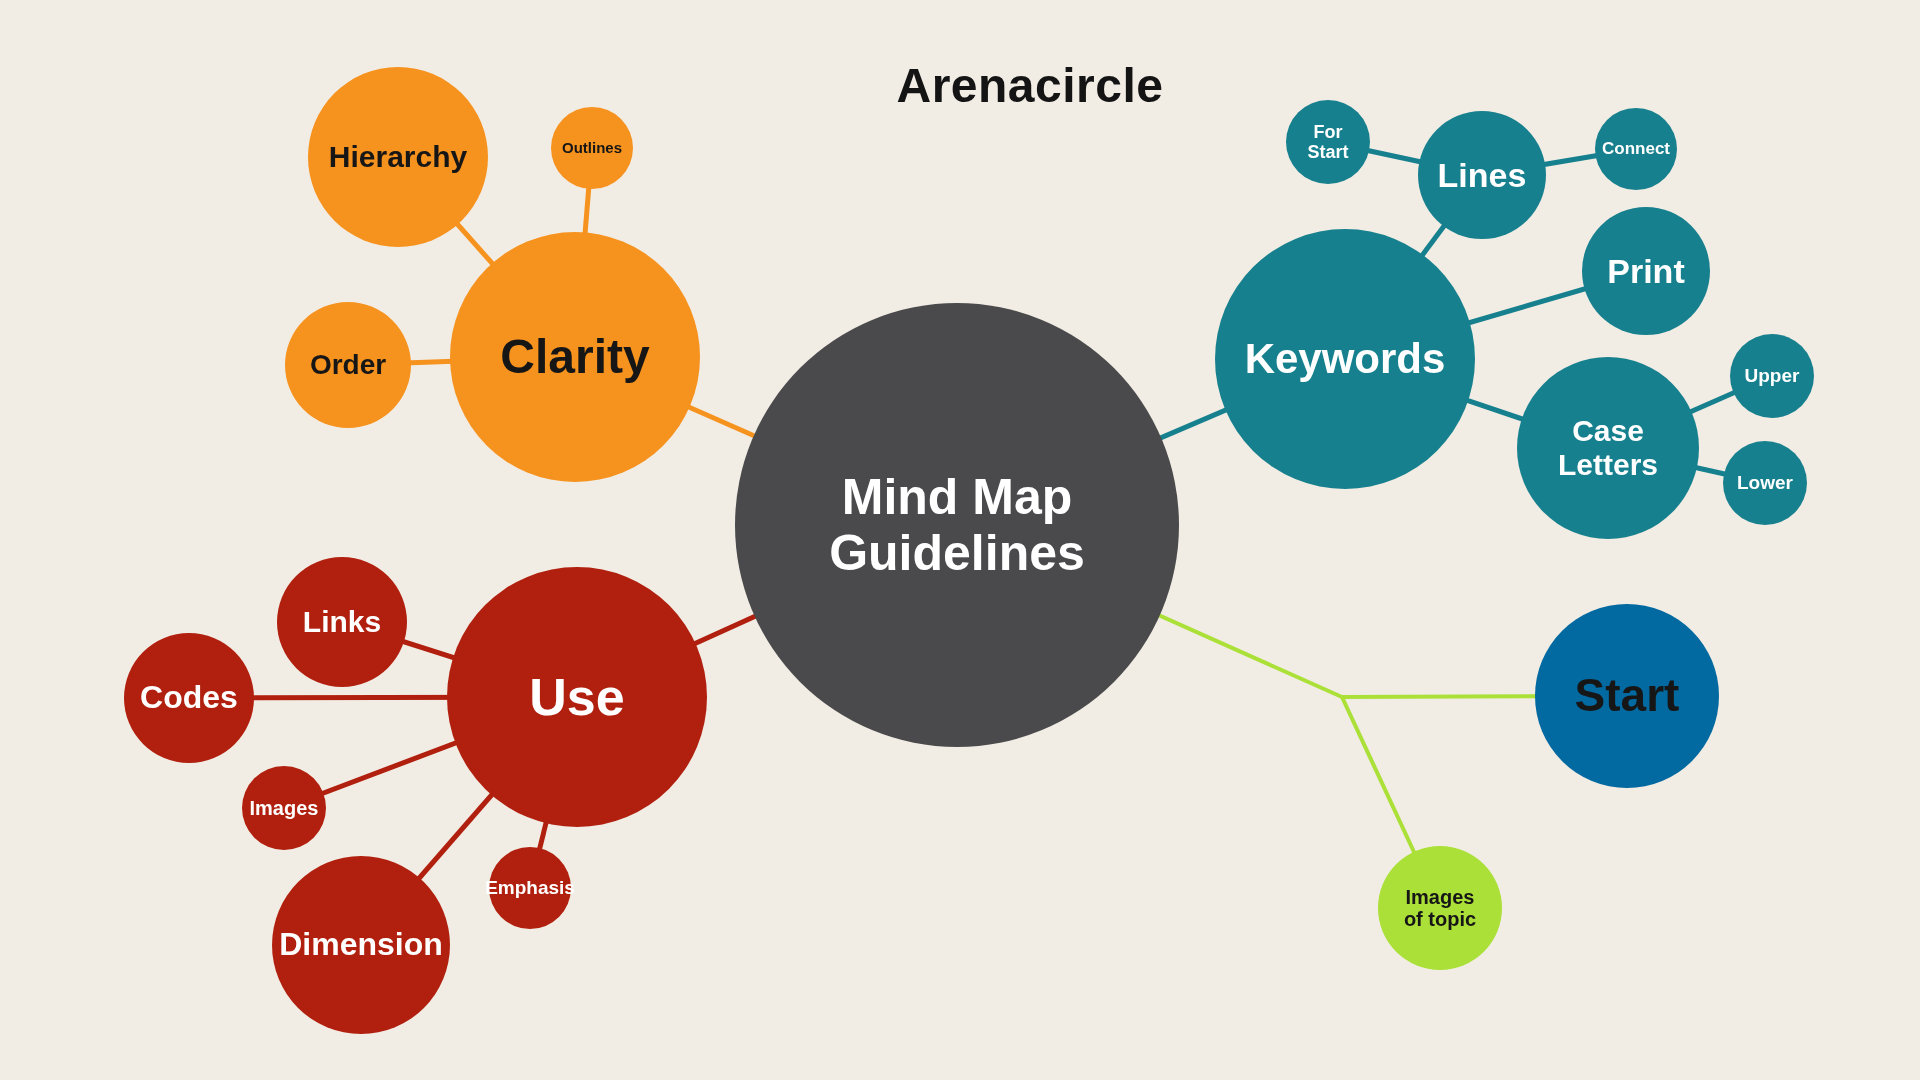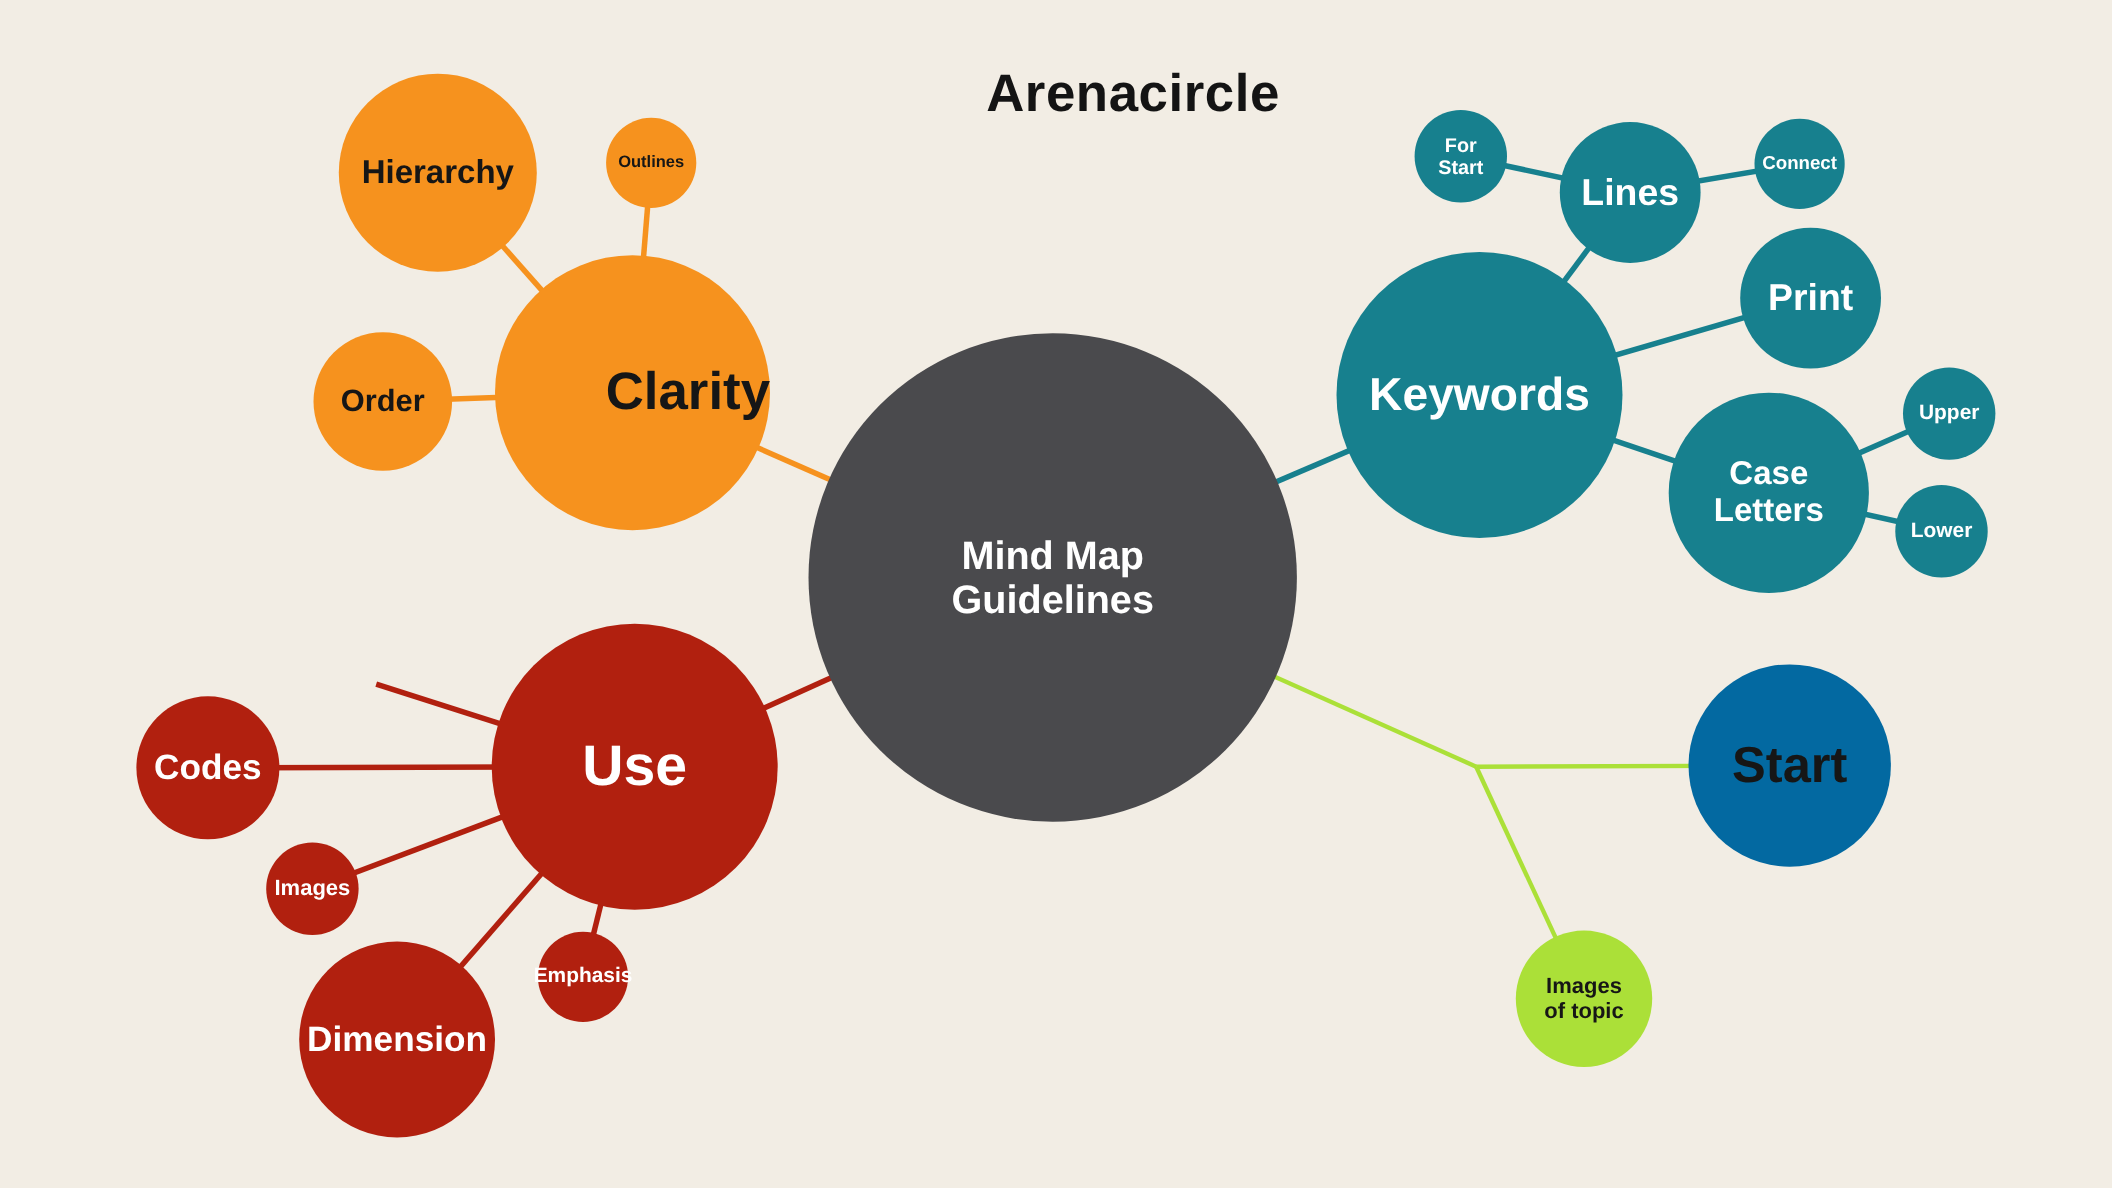--- a/index.html
+++ b/index.html
@@ -41,22 +41,22 @@
   .node .label {
     white-space: pre-line;
     line-height: 1.12;
     font-weight: 700;
   }
   
   .txt-light .label { color: #FFFFFF; }
   .txt-dark .label { color: #161616; }
 
   
-  .n-central        { left: 735px;  top: 303px;  width: 444px; height: 444px; background: #4A4A4D; font-size: 36px; }
-  .n-clarity        { left: 450px;  top: 232px;  width: 250px; height: 250px; background: #F6921E; font-size: 48px; justify-content: flex-end; }
+  .n-central        { left: 735px;  top: 303px;  width: 444px; height: 444px; background: #4A4A4D; font-size: 50px; }
+  .n-clarity        { left: 450px;  top: 232px;  width: 250px; height: 250px; background: #F6921E; font-size: 48px; }
   .n-hierarchy      { left: 308px;  top: 67px;   width: 180px; height: 180px; background: #F6921E; font-size: 30px; }
   .n-outlines       { left: 551px;  top: 107px;  width: 82px;  height: 82px;  background: #F6921E; font-size: 15px; }
   .n-order          { left: 285px;  top: 302px;  width: 126px; height: 126px; background: #F6921E; font-size: 28px; }
 
   .n-keywords       { left: 1215px; top: 229px;  width: 260px; height: 260px; background: #17808E; font-size: 42px; }
   .n-lines          { left: 1418px; top: 111px;  width: 128px; height: 128px; background: #17808E; font-size: 34px; }
   .n-for-each       { left: 1286px; top: 100px;  width: 84px;  height: 84px;  background: #17808E; font-size: 18px; }
   .n-connect        { left: 1595px; top: 108px;  width: 82px;  height: 82px;  background: #17808E; font-size: 17px; }
   .n-print          { left: 1582px; top: 207px;  width: 128px; height: 128px; background: #17808E; font-size: 34px; }
   .n-case-letters   { left: 1517px; top: 357px;  width: 182px; height: 182px; background: #17808E; font-size: 30px; }
@@ -150,20 +150,23 @@
   <div class="node n-upper txt-light">
     <span class="label">Upper</span>
   </div>
   <div class="node n-lower txt-light">
     <span class="label">Lower</span>
   </div>
 
   <div class="node n-use txt-light">
     <span class="label">Use</span>
   </div>
+  <div class="node n-links txt-light">
+    <span class="label">Links</span>
+  </div>
   <div class="node n-codes txt-light">
     <span class="label">Codes</span>
   </div>
   <div class="node n-images txt-light">
     <span class="label">Images</span>
   </div>
   <div class="node n-dimension txt-light">
     <span class="label">Dimension</span>
   </div>
   <div class="node n-emphasis txt-light">

